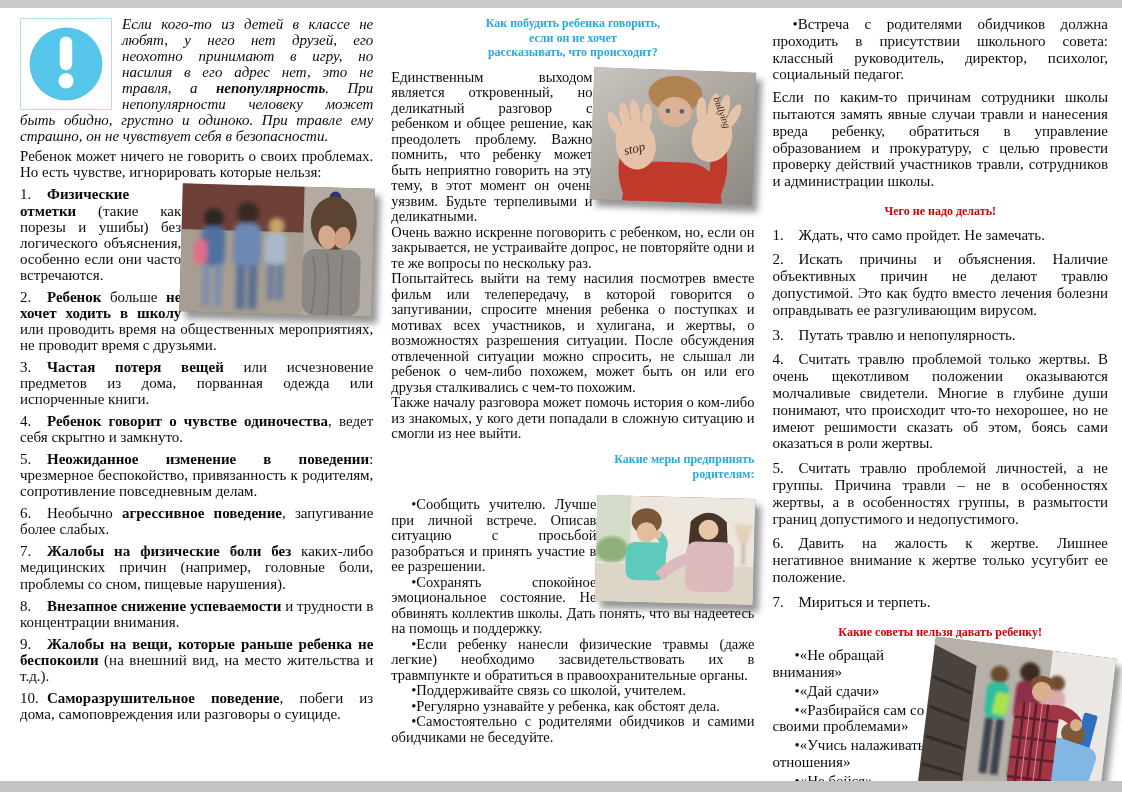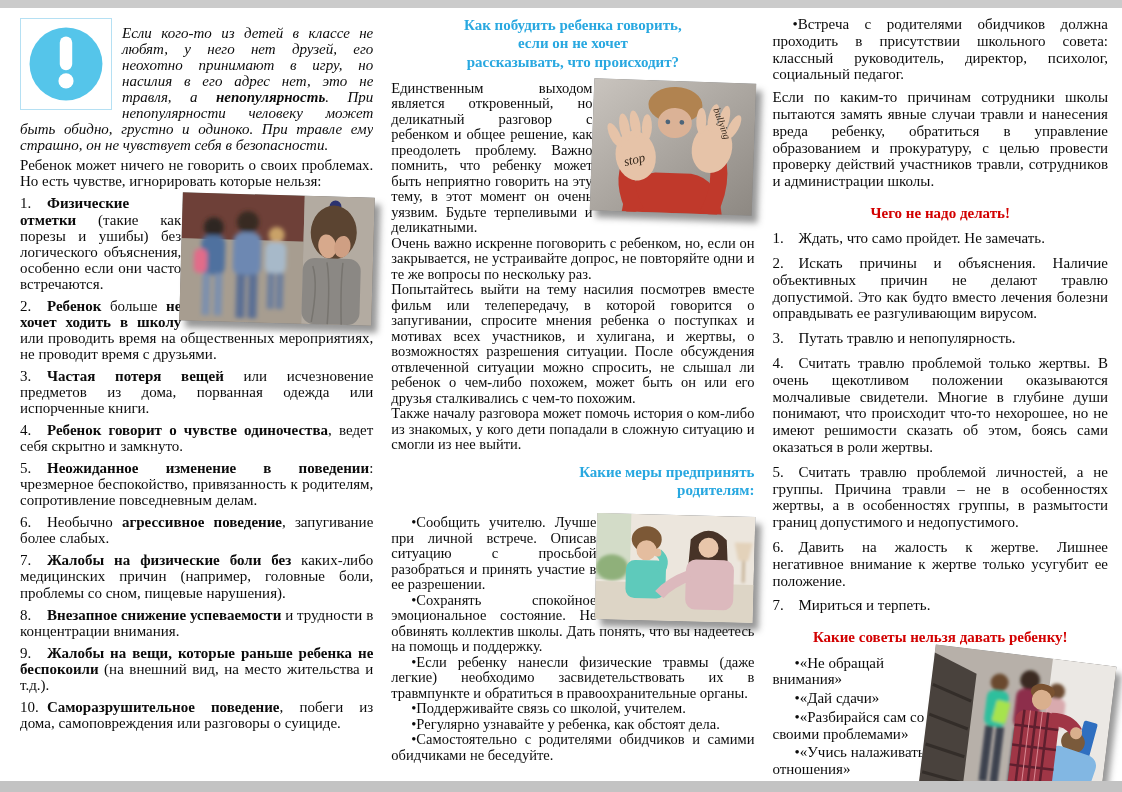--- a/index.html
+++ b/index.html
@@ -22,37 +22,37 @@
   .col-mid   { width:368px; font-size:14.5px; }
   .col-right { width:340px; line-height:1.12; }
 
   p { margin:0; }
   .j { text-align:justify; }
   b { font-weight:bold; }
 
   
   .h-blue, .h-red {
     font-weight:bold; text-align:center;
-    font-size:15px; line-height:1.22;
+    font-size:12px; line-height:1.22;
   }
   .h-blue { color:var(--heading-blue,#29a8e0); }
   .h-red  { color:var(--heading-red,#d20000); }
   .col-left .h-blue { margin:12px 0 9px; }
   .col-mid .h-blue.first { margin:0 0 10px; }
   .col-mid .h-blue.second { margin:10px 0 16px;text-align:right; }
   .col-right .h-red { margin:14px 0 8px; }
 
   
   .intro { overflow:hidden; }
   .alert-box {
     float:left; width:90px; height:90px; margin:2px 10px 2px 0;
     border:1px solid #b5e0f3; background:#fff;
     display:flex; align-items:center; justify-content:center;
   }
-  .intro-text { font-style:italic; text-align:justify;margin-top:9px; }
+  .intro-text { font-style:italic; text-align:justify; }
 
   
   .item { margin-top:6px; text-align:justify; }
   .num { display:inline-block; min-width:27px; }
   .col-right .item { margin-top:8px; }
   .col-right .num { min-width:26px; }
 
   
   .bullet { text-indent:20px; text-align:justify; }
   .advice { text-indent:22px; text-align:left; margin-top:2px; }

